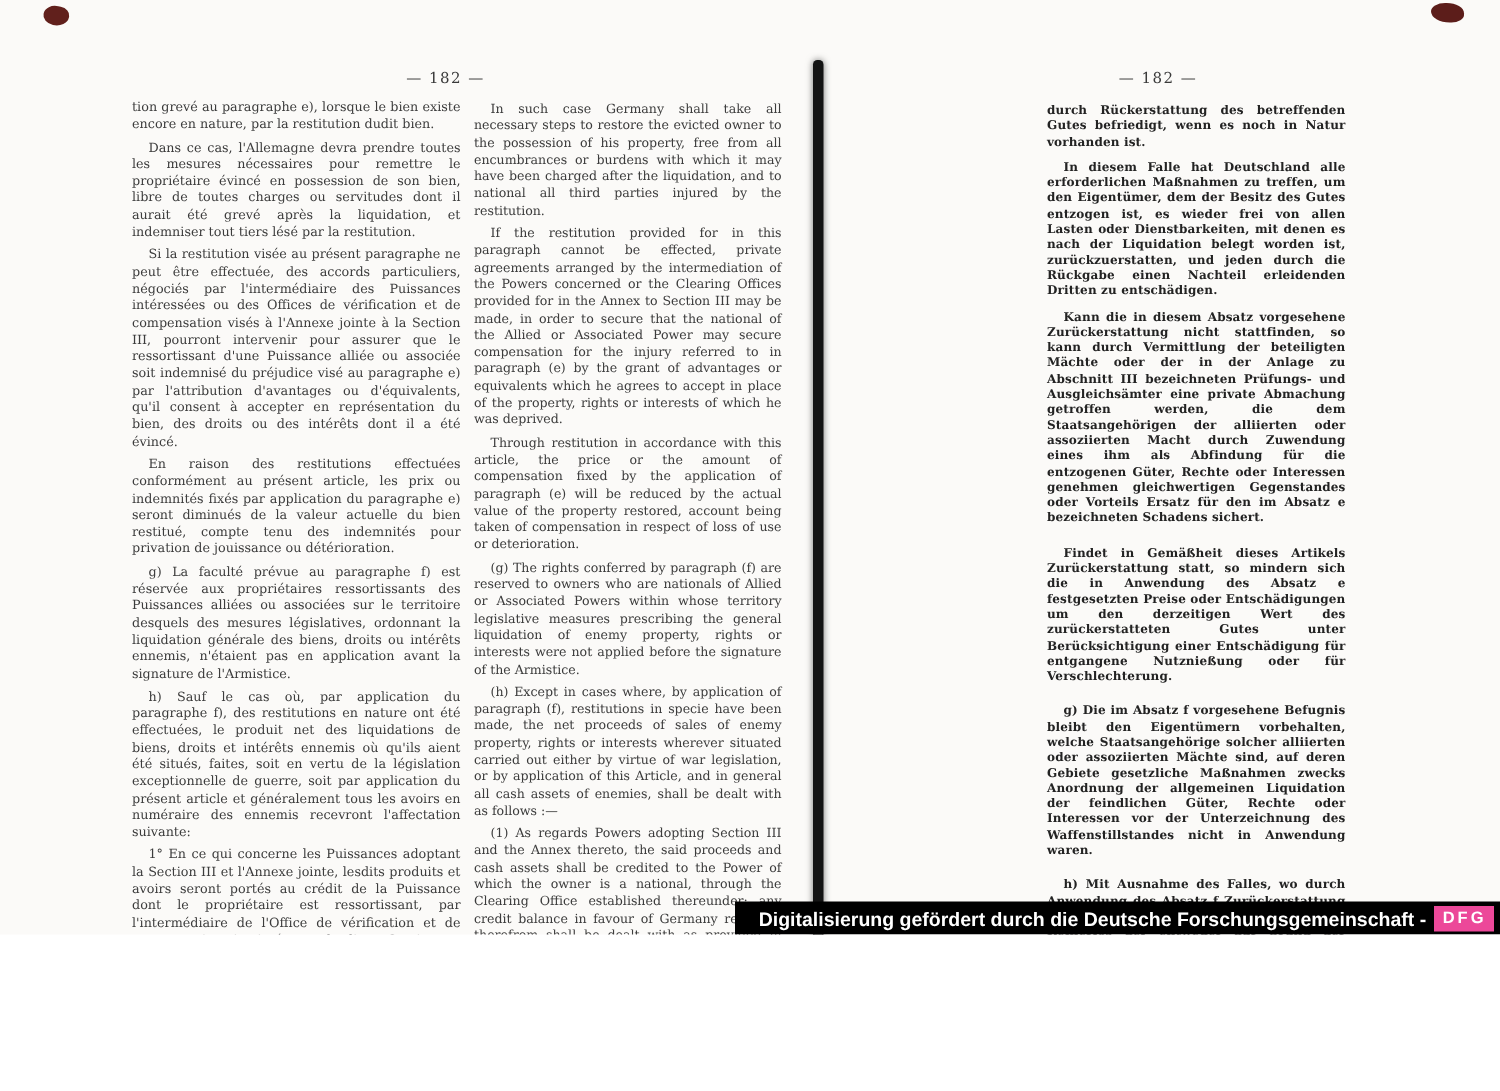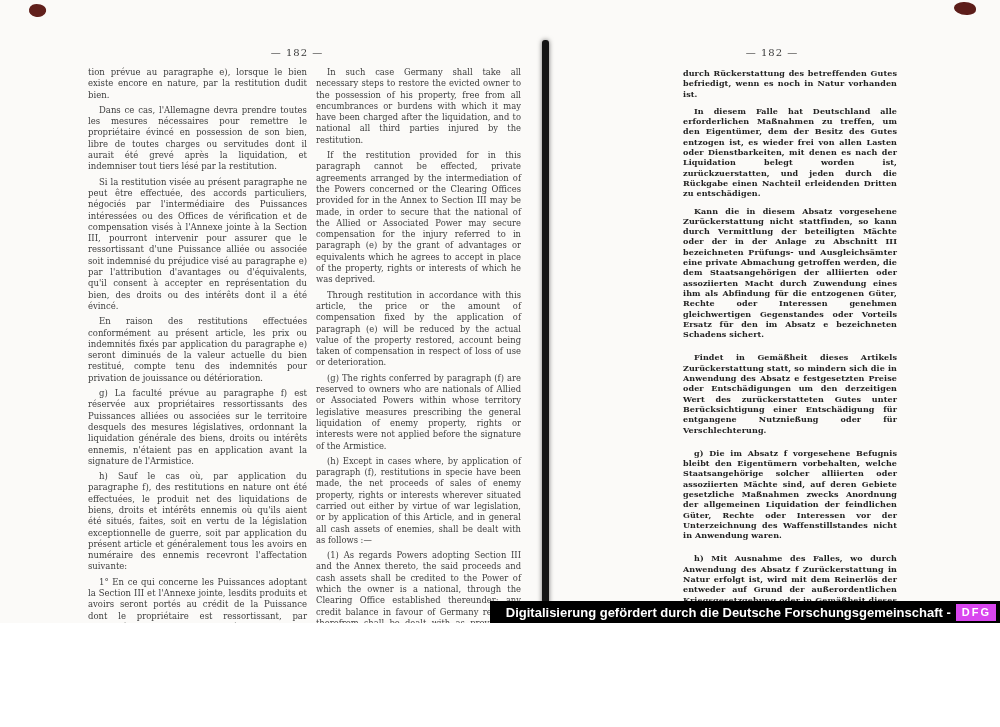--- a/index.html
+++ b/index.html
@@ -33,54 +33,54 @@
   .col { position:absolute; text-align:justify; }
   .col p { margin-bottom:4px; text-indent:11px; }
   .col p.no-indent { text-indent:0; }
   .col-fr { left:88px; top:67px; width:219px; font-size:8.5px; line-height:11.3px; color:#3c3c3c; }
   .col-en { left:316px; top:67px; width:205px; font-size:8.4px; line-height:11.3px; color:#3c3c3c; }
   .col-de {
     left:683px; top:68px; width:214px;
     font-size:8px; line-height:10.3px; font-weight:700;
     color:#232323; letter-spacing:.1px;
   }
-  .col-de p { margin-bottom:7px; }
+  .col-de p { margin-bottom:7px;margin-left:15px; }
   .col-de p.gap-lg { margin-top:13px; }
   .col-de p.gap-xl { margin-top:25px; }
   .col-de p.list-item { margin-left:6px; padding-left:12px; text-indent:-12px; }
   .footer-num { position:absolute; top:646px; font-size:9px; color:#3a3a3a; }
   .fn-left { left:303px;text-decoration:underline; }
   .fn-right { left:736px; }
   .fn-sig { left:897px; }
   
   .credit-bar {
     position:absolute; right:0; bottom:0; height:22px;
     background:#000; display:flex; align-items:center;
     padding:0 4px 0 16px;
     font-family:"Liberation Sans", sans-serif;
   }
   .credit-text { color:#fff; font-size:13px; font-weight:bold; white-space:nowrap; }
   .dfg-logo {
-    display:inline-block; margin-left:5px; background:#d946ef; color:#fff;
+    display:inline-block; margin-left:5px; background:#ec4899; color:#fff;
     font-size:11px; font-weight:bold; letter-spacing:2px; padding:2px 5px 3px 6px;
   }
 </style>
 </head>
 <body>
 
 <div class="scan">
 
   <div class="mark mark-left"></div>
   <div class="mark mark-right"></div>
   <div class="binding"></div>
 
   <div class="page-header ph-left">— 182 —</div>
 
   <div class="col col-fr">
-    <p class="no-indent">tion prévue au paragraphe e), lorsque le bien existe encore en nature, par la restitution dudit bien.</p>
+    <p class="no-indent">tion grevé au paragraphe e), lorsque le bien existe encore en nature, par la restitution dudit bien.</p>
     <p>Dans ce cas, l'Allemagne devra prendre toutes les mesures nécessaires pour remettre le propriétaire évincé en possession de son bien, libre de toutes charges ou servitudes dont il aurait été grevé après la liquidation, et indemniser tout tiers lésé par la restitution.</p>
     <p>Si la restitution visée au présent paragraphe ne peut être effectuée, des accords particuliers, négociés par l'intermédiaire des Puissances intéressées ou des Offices de vérification et de compensation visés à l'Annexe jointe à la Section III, pourront intervenir pour assurer que le ressortissant d'une Puissance alliée ou associée soit indemnisé du préjudice visé au paragraphe e) par l'attribution d'avantages ou d'équivalents, qu'il consent à accepter en représentation du bien, des droits ou des intérêts dont il a été évincé.</p>
     <p>En raison des restitutions effectuées conformément au présent article, les prix ou indemnités fixés par application du paragraphe e) seront diminués de la valeur actuelle du bien restitué, compte tenu des indemnités pour privation de jouissance ou détérioration.</p>
     <p>g) La faculté prévue au paragraphe f) est réservée aux propriétaires ressortissants des Puissances alliées ou associées sur le territoire desquels des mesures législatives, ordonnant la liquidation générale des biens, droits ou intérêts ennemis, n'étaient pas en application avant la signature de l'Armistice.</p>
     <p>h) Sauf le cas où, par application du paragraphe f), des restitutions en nature ont été effectuées, le produit net des liquidations de biens, droits et intérêts ennemis où qu'ils aient été situés, faites, soit en vertu de la législation exceptionnelle de guerre, soit par application du présent article et généralement tous les avoirs en numéraire des ennemis recevront l'affectation suivante:</p>
     <p>1° En ce qui concerne les Puissances adoptant la Section III et l'Annexe jointe, lesdits produits et avoirs seront portés au crédit de la Puissance dont le propriétaire est ressortissant, par l'intermédiaire de l'Office de vérification et de compensation institué par lesdites Section et Annexe; tout solde créditeur en résultant en faveur de l'Allemagne sera traité conformément à l'article 243.</p>
   </div>
 
   <div class="col col-en">
     <p>In such case Germany shall take all necessary steps to restore the evicted owner to the possession of his property, free from all encumbrances or burdens with which it may have been charged after the liquidation, and to national all third parties injured by the restitution.</p>

